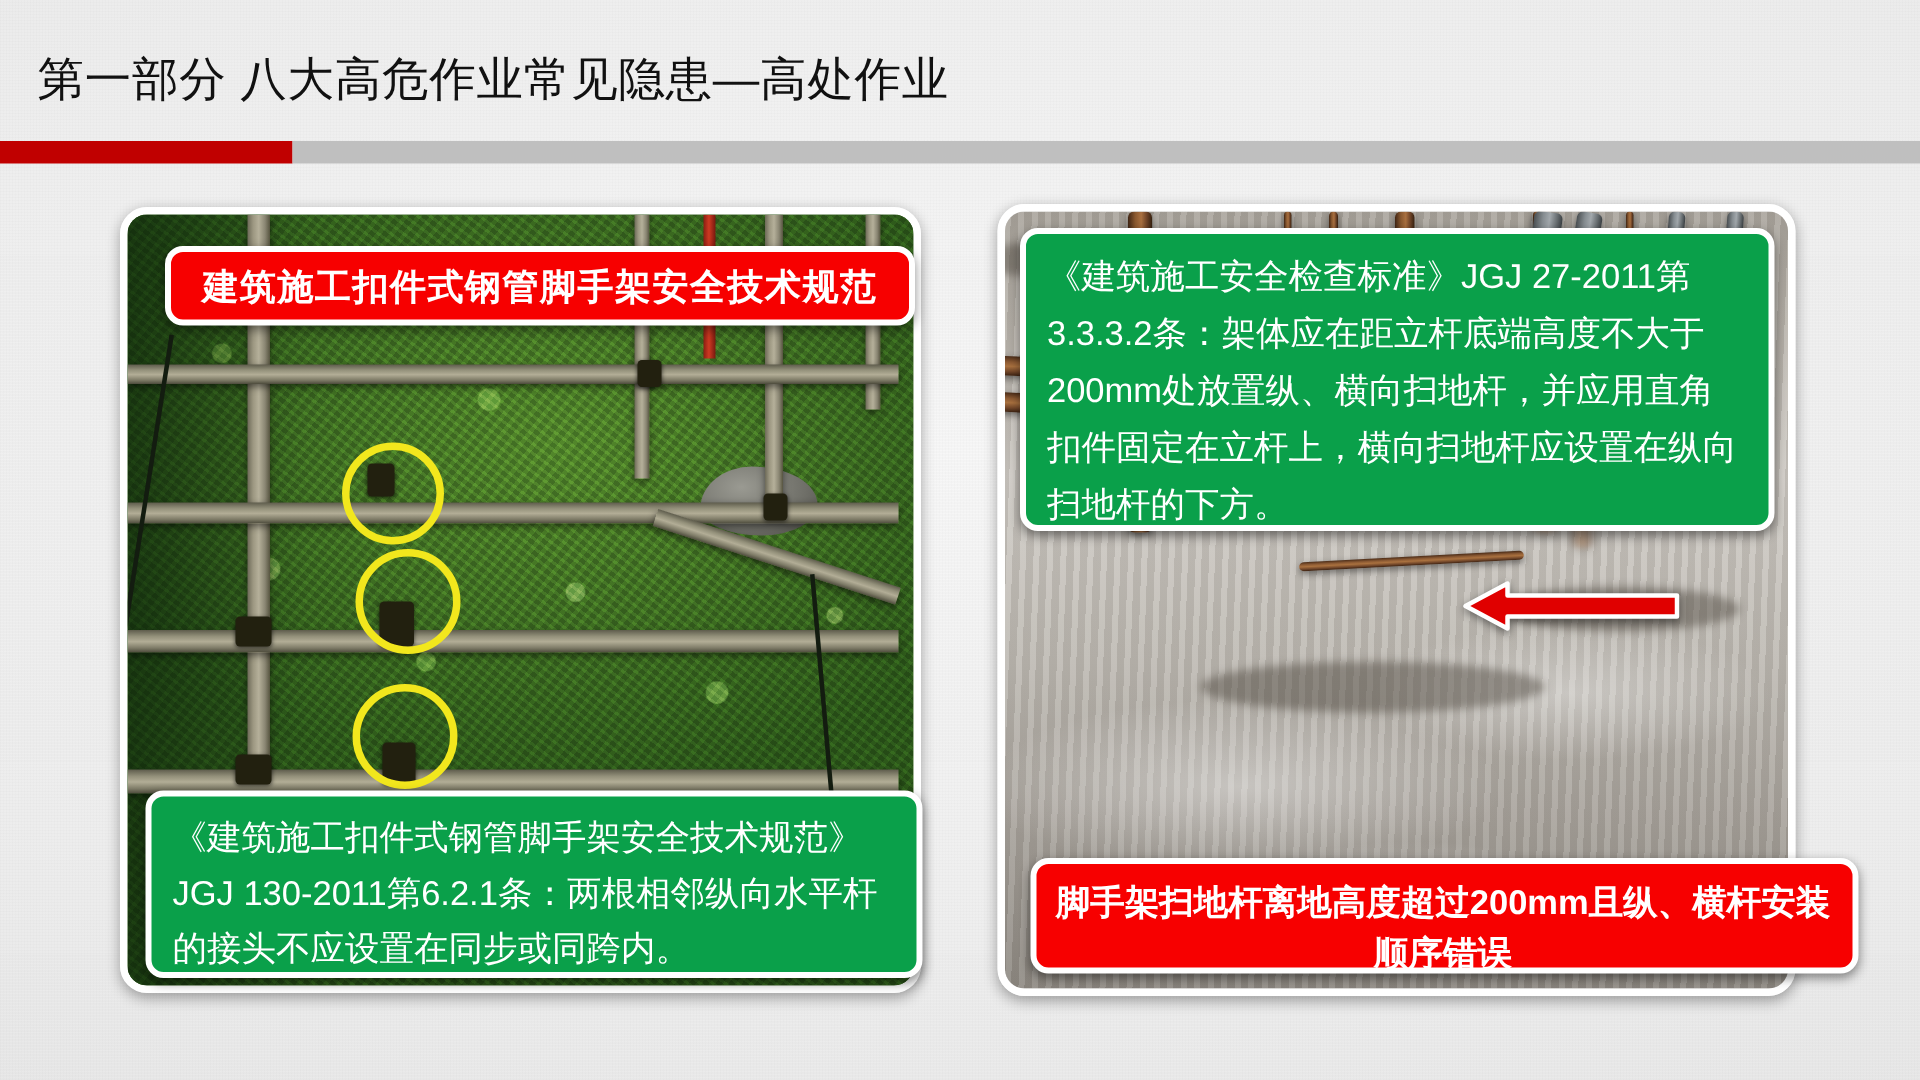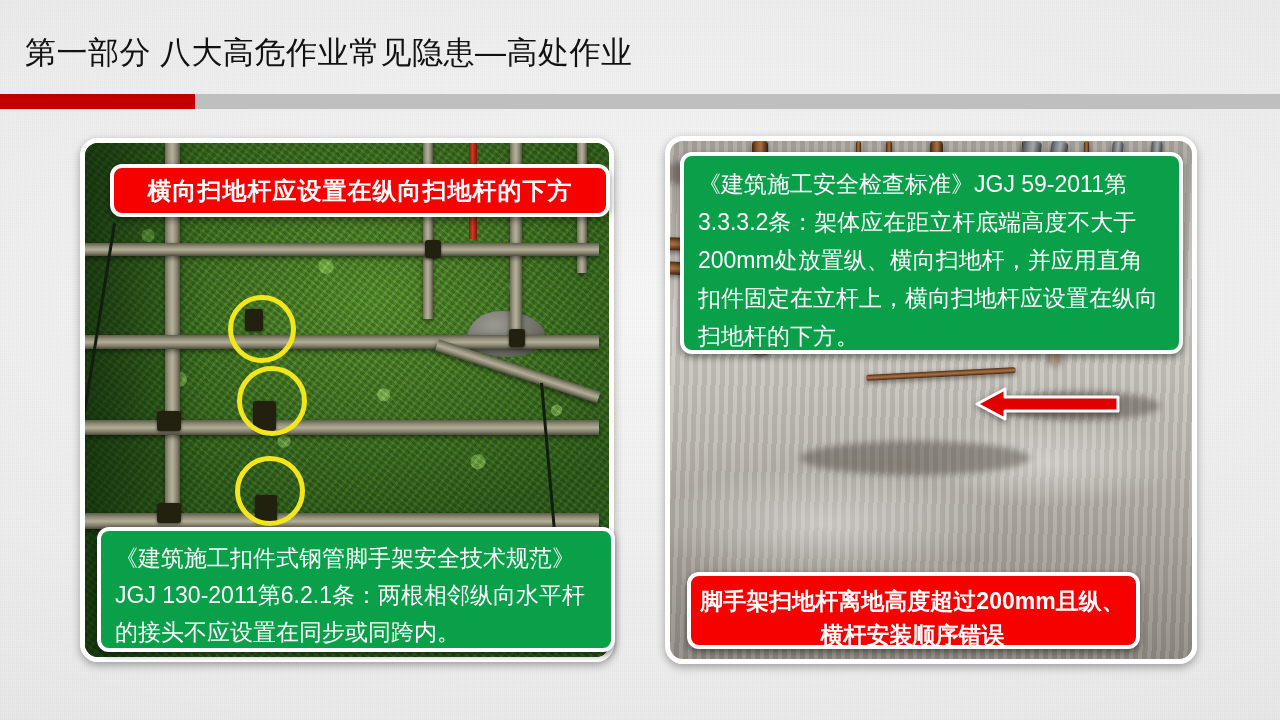--- a/index.html
+++ b/index.html
@@ -220,21 +220,21 @@
     text-align: left;
   }
   .cal-right-top {
     left: 680px; top: 152px; width: 503px; height: 202px;
     padding: 9px 14px 0 14px;
     font-size: 23px;
     line-height: 38px;
     text-align: left;
   }
   .cal-right-bottom {
-    left: 687px; top: 572px; width: 453px; height: 77px;
+    left: 687px; top: 572px; width: 552px; height: 77px;
     padding: 8px 10px 0 8px;
     font-size: 23px;
     font-weight: bold;
     line-height: 34px;
   }
 </style>
 </head>
 <body>
 
 <div class="slide">
@@ -278,21 +278,21 @@
       <div class="joint" style="left:340px; top:97px; width:16px; height:18px;"></div>
       <div class="joint" style="left:424px; top:186px; width:16px; height:18px;"></div>
 
       <div class="circle-mark" style="left:143px; top:152px; width:68px; height:68px;"></div>
       <div class="circle-mark" style="left:152px; top:223px; width:70px; height:70px;"></div>
       <div class="circle-mark" style="left:150px; top:313px; width:70px; height:70px;"></div>
     </div>
   </div>
 
   <div class="callout red cal-left-top">
-    <span>横向扫地杆应设置在纵向扫地杆的下方</span>
+    <span>建筑施工扣件式钢管脚手架安全技术规范</span>
   </div>
 
   <div class="callout green cal-left-bottom">
     <span>《建筑施工扣件式钢管脚手架安全技术规范》JGJ 130-2011第6.2.1条：两根相邻纵向水平杆的接头不应设置在同步或同跨内。</span>
   </div>
 
   <div class="panel panel-right">
     <div class="photo photo-mud">
       <div class="mud-sheen"></div>
 
@@ -341,20 +341,20 @@
 
       <div class="arrow-wrap" style="left:305px; top:246px;">
         <svg width="145" height="34" viewBox="0 0 145 34">
           <polygon points="2,17 30,2 30,10 143,10 143,24 30,24 30,32" fill="#e00000" stroke="#ffffff" stroke-width="3" stroke-linejoin="round"></polygon>
         </svg>
       </div>
     </div>
   </div>
 
   <div class="callout green cal-right-top">
-    <span>《建筑施工安全检查标准》JGJ 59-2011第3.3.3.2条：架体应在距立杆底端高度不大于200mm处放置纵、横向扫地杆，并应用直角扣件固定在立杆上，横向扫地杆应设置在纵向扫地杆的下方。</span>
+    <span>《建筑施工安全检查标准》JGJ 27-2011第3.3.3.2条：架体应在距立杆底端高度不大于200mm处放置纵、横向扫地杆，并应用直角扣件固定在立杆上，横向扫地杆应设置在纵向扫地杆的下方。</span>
   </div>
 
   <div class="callout red cal-right-bottom">
     <span>脚手架扫地杆离地高度超过200mm且纵、横杆安装顺序错误</span>
   </div>
 
 </div>
 
 </body></html>

